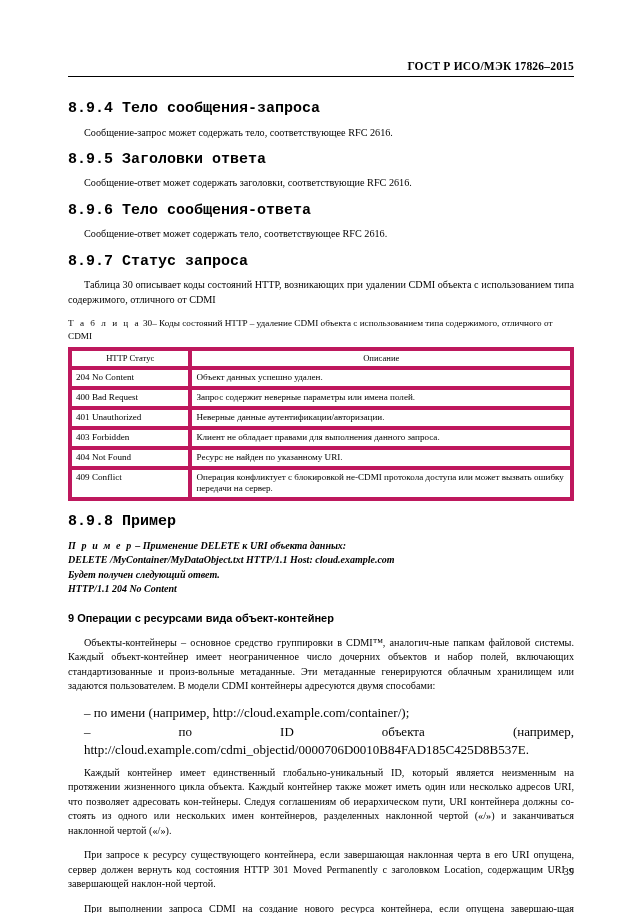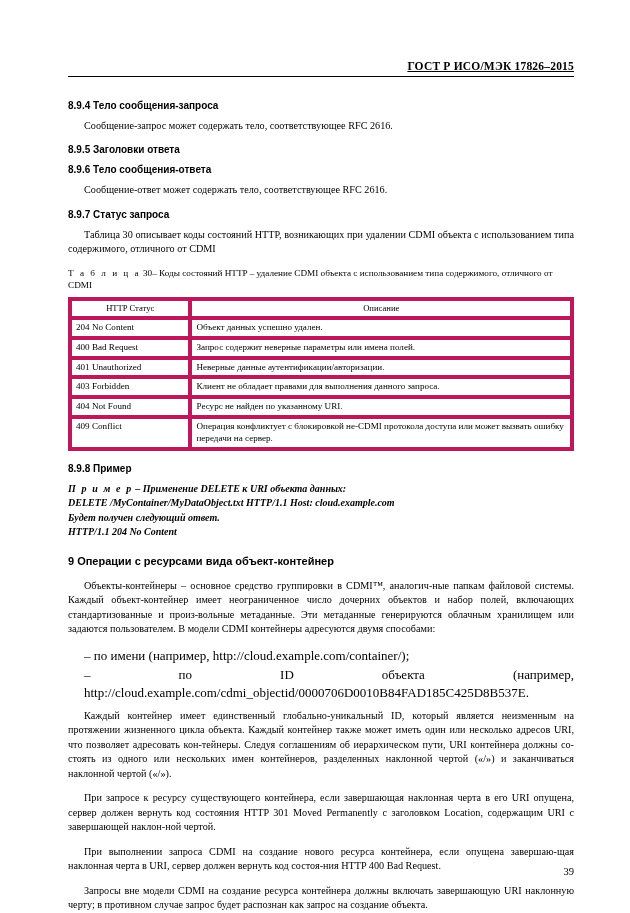--- a/index.html
+++ b/index.html
@@ -22,30 +22,29 @@
     box-sizing: border-box;
     padding: 60px 56px 40px 68px;
   }
   .header {
     text-align: right;
     font-family: "Liberation Serif", serif;
     font-size: 11.5px;
     font-weight: bold;
     letter-spacing: 0.2px;
     margin: 0 0 4px 0;
-    text-decoration: underline;
   }
   .header-rule {
     border: 0;
     border-top: 1px solid #000;
     margin: 2px 0 22px 0;
   }
   h3.sub {
-    font-family: Liberation Sans, sans-serif;
-    font-size: 10px;
+    font-family: Liberation Mono, monospace;
+    font-size: 15px;
     font-weight: bold;
     margin: 0 0 7px 0;
     line-height: 1.3;
   }
   p.body {
     font-family: "Liberation Serif", serif;
     font-size: 10.2px;
     line-height: 1.42;
     margin: 0 0 10px 0;
     text-align: justify;
@@ -120,20 +119,21 @@
 
 <div class="page">
 
   <div class="header">ГОСТ Р ИСО/МЭК 17826–2015</div>
   <hr class="header-rule">
 
   <h3 class="sub">8.9.4 Тело сообщения-запроса</h3>
   <p class="body indent">Сообщение-запрос может содержать тело, соответствующее RFC 2616.</p>
 
   <h3 class="sub">8.9.5 Заголовки ответа</h3>
+  <p class="body indent">Сообщение-ответ может содержать заголовки, соответствующие RFC 2616.</p>
 
   <h3 class="sub">8.9.6 Тело сообщения-ответа</h3>
   <p class="body indent">Сообщение-ответ может содержать тело, соответствующее RFC 2616.</p>
 
   <h3 class="sub">8.9.7 Статус запроса</h3>
   <p class="body indent">Таблица 30 описывает коды состояний HTTP, возникающих при удалении CDMI объекта с использованием типа содержимого, отличного от CDMI</p>
 
   <p class="tbl-caption">
     <span class="sp">Т а б л и ц а</span>
     <span>30– Коды состояний HTTP – удаление CDMI объекта с использованием типа содержимого, отличного от CDMI</span>

